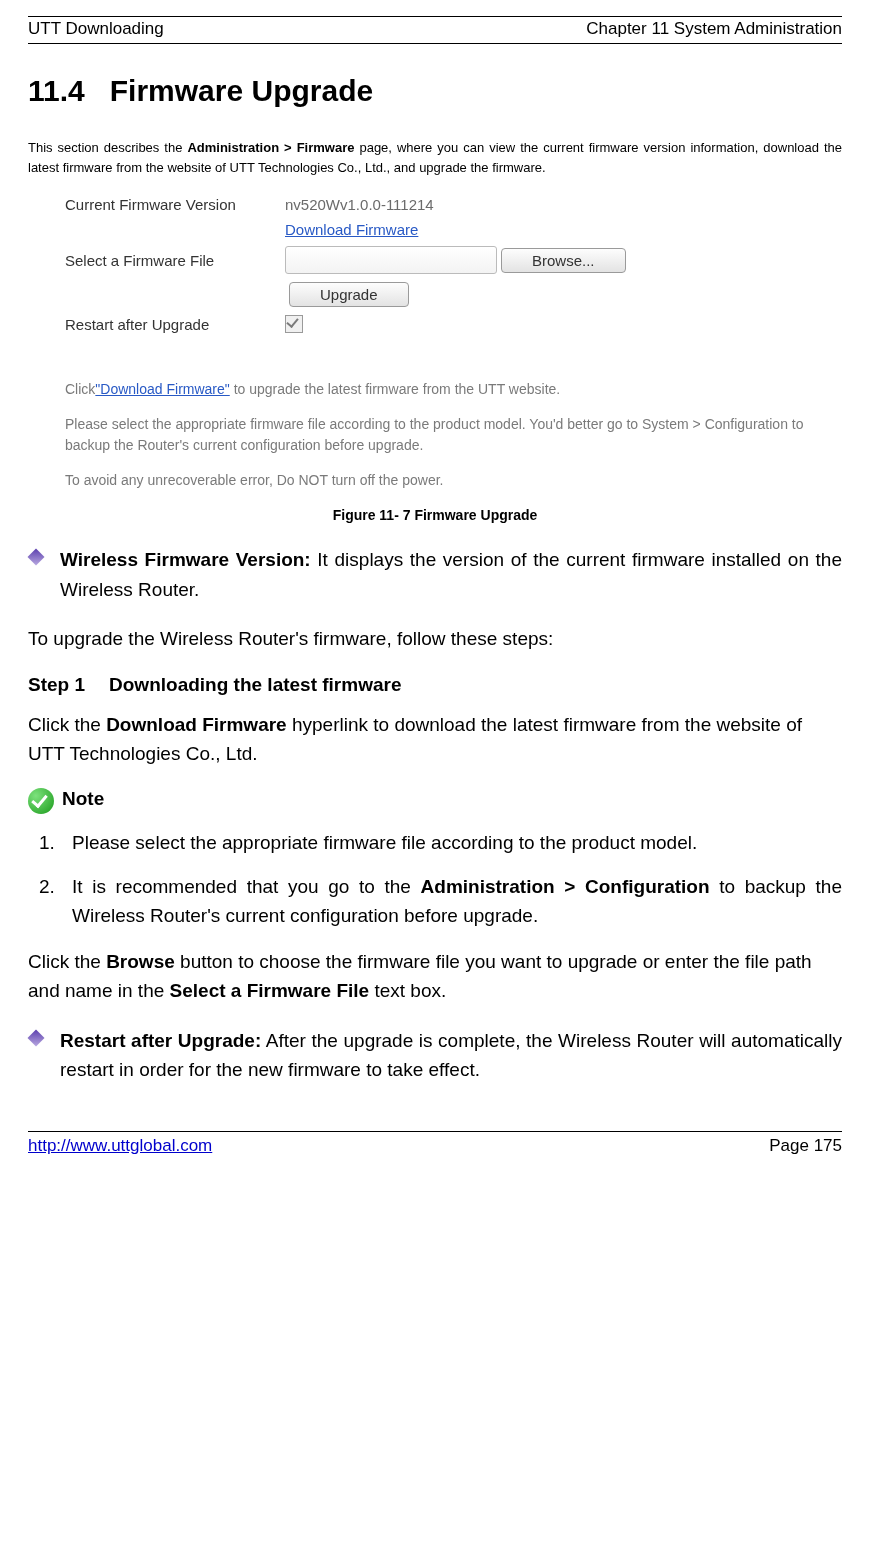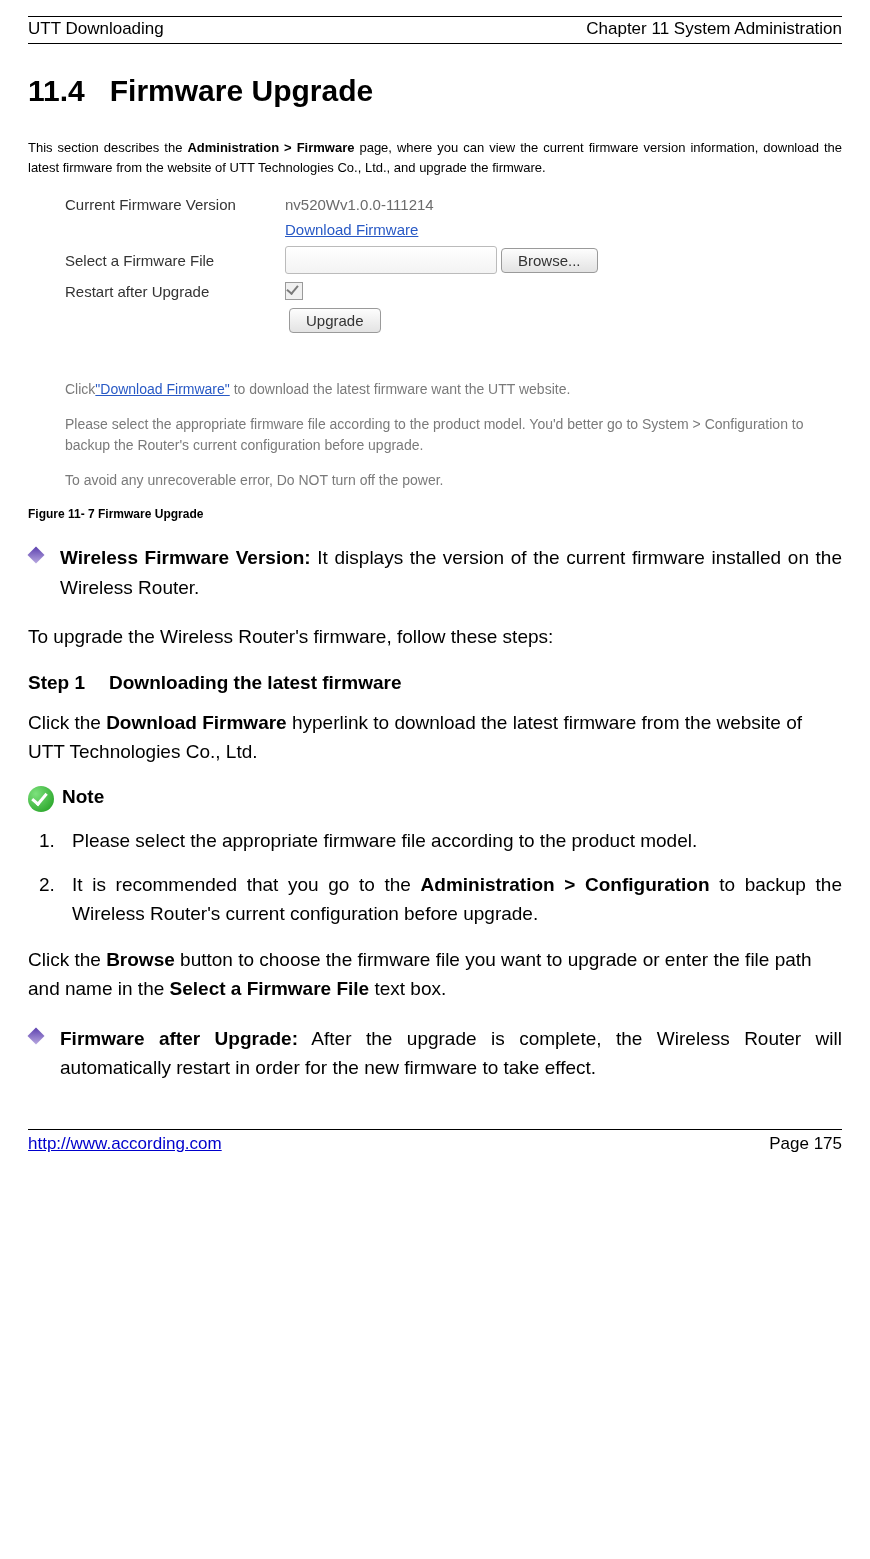--- a/index.html
+++ b/index.html
@@ -59,21 +59,21 @@
   .ui-input{
     display:inline-block;
     width:210px; height:26px;
     border:1px solid #bbb;
     border-radius:3px;
     background:linear-gradient(#fff,#f3f3f3);
     vertical-align:middle;
   }
   .ui-btn{
     display:inline-block;
-    padding:3px 16px;
+    padding:3px 30px;
     border:1px solid #9a9a9a;
     border-radius:4px;
     background:linear-gradient(#fdfdfd,#e3e3e3);
     font-size:15px;
     color:#333;
     vertical-align:middle;
     margin-left:4px;
     cursor:pointer;
   }
   .ui-check{
@@ -94,22 +94,23 @@
     transform:rotate(40deg);
   }
   .ui-help{
     font-size:14px;
     color:#7a7a7a;
     margin:14px 0 6px 0;
     line-height:1.5;
   }
   .ui-help .ui-link{ color:#2859c5; }
   .figure-caption{
+    text-align:center;
     font-weight:bold;
-    font-size:12px;
+    font-size:14px;
     margin:16px 0 22px 0;
   }
 
   
   .bullet{
     display:flex;
     margin:0 0 20px 0;
     font-size:19px;
     line-height:1.55;
     text-align:justify;
@@ -201,32 +202,32 @@
       <div class="ui-row">
         <span class="ui-label"></span>
         <span class="ui-link">Download Firmware</span>
       </div>
       <div class="ui-row">
         <span class="ui-label">Select a Firmware File</span>
         <span class="ui-input"></span>
         <span class="ui-btn">Browse...</span>
       </div>
       <div class="ui-row">
+        <span class="ui-label"></span>
+        <span class="ui-btn">Upgrade</span>
+      </div>
+      <div class="ui-row">
         <span class="ui-label">Restart after Upgrade</span>
         <span class="ui-check"></span>
       </div>
-      <div class="ui-row">
-        <span class="ui-label"></span>
-        <span class="ui-btn">Upgrade</span>
-      </div>
 
       <div style="height:24px"></div>
 
       <div class="ui-help">
-        <span>Click</span><span class="ui-link">"Download Firmware"</span><span> to download the latest firmware want the UTT website.</span>
+        <span>Click</span><span class="ui-link">"Download Firmware"</span><span> to upgrade the latest firmware from the UTT website.</span>
       </div>
       <div class="ui-help">Please select the appropriate firmware file according to the product model. You'd better go to System &gt; Configuration to backup the Router's current configuration before upgrade.</div>
       <div class="ui-help">To avoid any unrecoverable error, Do NOT turn off the power.</div>
     </div>
     <div class="figure-caption">Figure 11- 7 Firmware Upgrade</div>
   </div>
 
   <div class="bullet">
     <span class="diamond"></span>
     <div class="bullet-body">
@@ -255,21 +256,21 @@
     </li>
   </ol>
 
   <p class="plain-para">
     <span>Click the </span><b>Browse</b><span> button to choose the firmware file you want to upgrade or enter the file path and name in the </span><b>Select a Firmware File</b><span> text box.</span>
   </p>
 
   <div class="bullet">
     <span class="diamond"></span>
     <div class="bullet-body">
-      <b>Firmware after Upgrade:</b><span> After the upgrade is complete, the Wireless Router will automatically restart in order for the new firmware to take effect.</span>
+      <b>Restart after Upgrade:</b><span> After the upgrade is complete, the Wireless Router will automatically restart in order for the new firmware to take effect.</span>
     </div>
   </div>
 
   <div class="footer">
-    <a>http://www.according.com</a>
+    <a>http://www.uttglobal.com</a>
     <span>Page 175</span>
   </div>
 </div>
 
 </body></html>

